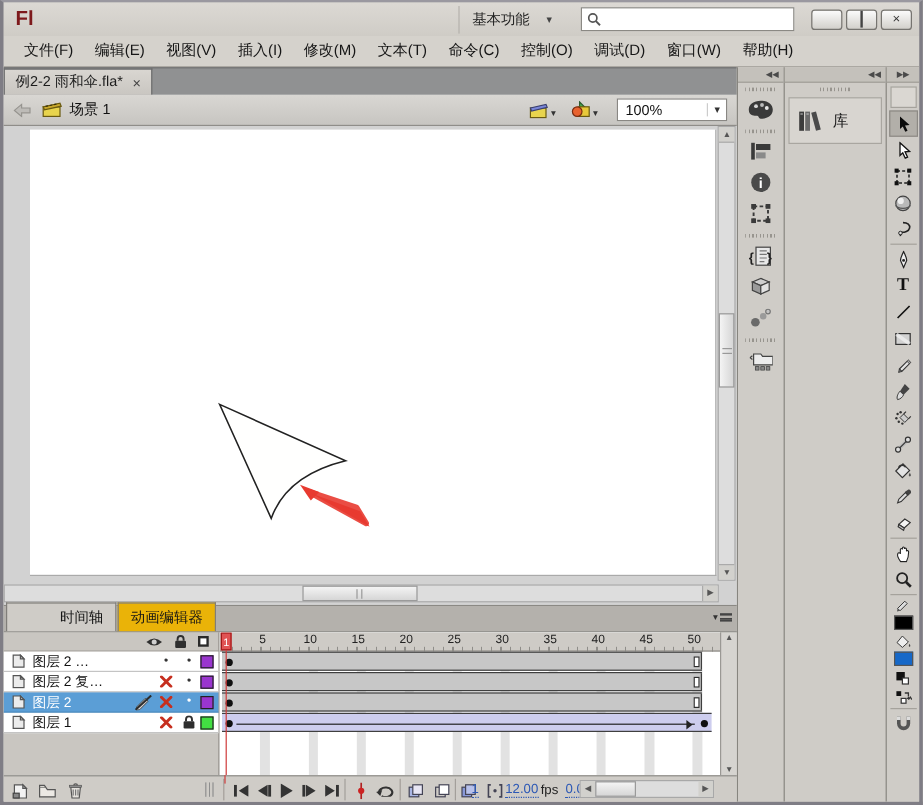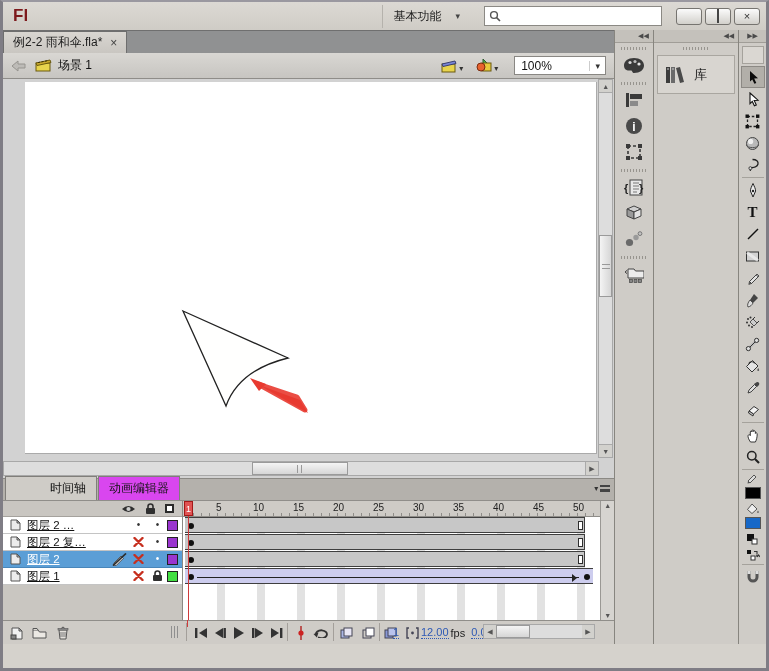--- a/index.html
+++ b/index.html
@@ -47,31 +47,31 @@
   .vscroll .arr.dn{bottom:0;border-top:1px solid #aaa;}
   .vthumb{position:absolute;left:0;top:155px;width:13px;height:62px;background:linear-gradient(90deg,#f4f4f4,#d6d6d6);border:1px solid #9a9a9a;}
   .grip-h{position:absolute;left:2px;top:28px;width:8px;height:5px;border-top:1px solid #999;border-bottom:1px solid #999;}
   .hscroll{position:absolute;left:0;bottom:2px;height:15px;width:596px;background:#ddd;border:1px solid #a8a8a8;}
   .hthumb{position:absolute;left:248px;top:0;width:96px;height:13px;background:linear-gradient(#f4f4f4,#d6d6d6);border:1px solid #9a9a9a;}
   .grip-v{position:absolute;left:44px;top:2px;width:5px;height:8px;border-left:1px solid #999;border-right:1px solid #999;}
   .hscroll .arr{position:absolute;right:0;top:0;width:13px;height:13px;font-size:7px;color:#555;text-align:center;line-height:13px;background:#d2d1cd;border-left:1px solid #aaa;}
   
   .timeline{height:166px;background:#c9c6c1;border-top:1px solid #8b8984;display:flex;flex-direction:column;}
   .tl-tabs{height:22px;background:#b4b1ac;display:flex;align-items:flex-end;padding-left:2px;position:relative;border-bottom:1px solid #908e8a;}
-  .tl-tab{font-size:12px;color:#151515;padding:3px 10px 3px;background:#d946ef;border:1px solid #807e7a;border-bottom:none;margin-right:1px;}
+  .tl-tab{font-size:12px;color:#151515;padding:3px 10px 3px;background:#eab308;border:1px solid #807e7a;border-bottom:none;margin-right:1px;}
   .tl-tab.active{background:#cfccc7;padding-left:44px;}
   .panelmenu{position:absolute;right:4px;top:5px;display:flex;align-items:center;gap:2px;font-size:8px;color:#333;}
   .pm-lines{width:10px;height:7px;border-top:2px solid #444;border-bottom:2px solid #444;background:linear-gradient(#0000 2px,#444 2px,#444 3px,#0000 3px);}
   .tl-body{height:120px;display:flex;}
   .tl-left{width:180px;background:#c9c6c1;border-right:1px solid #8b8984;position:relative;}
   .tl-header{height:16px;display:flex;justify-content:flex-end;align-items:center;gap:9px;padding-right:8px;border-bottom:1px solid #a5a29d;}
   .sq-outline{width:9px;height:9px;border:2px solid #2a2a2a;background:#fff;}
   .layer-row{height:17px;display:flex;align-items:center;background:#fff;border-bottom:1px solid #c4c4c4;padding-left:6px;font-size:11.5px;color:#111;}
   .layer-row.selected{background:#5b9ed6;color:#fff;border-bottom-color:#4886ba;}
-  .layer-row .lname{margin-left:5px;flex:1;white-space:nowrap;overflow:hidden;text-decoration:underline;}
+  .layer-row .lname{margin-left:5px;flex:1;white-space:nowrap;overflow:hidden;}
   .cell{width:19px;display:flex;justify-content:center;align-items:center;flex:none;}
   .dot{font-size:10px;color:#333;line-height:1;}
   .layer-row.selected .dot{color:#fff;}
   .swatch{width:11px;height:11px;border:1px solid #222;margin-right:4px;flex:none;}
   
   .tl-frames{flex:1;position:relative;background:#fff;overflow:hidden;
      background-image:repeating-linear-gradient(90deg,#0000 0 32px,#e2e2e2 32px 40px);background-position:2px 0;}
   .ruler{position:absolute;left:0;top:0;right:0;height:16px;background:#cecbc6;border-bottom:1px solid #8f8d89;
      background-image:repeating-linear-gradient(90deg,#8f8d89 0 1px,#0000 1px 8px);background-position:2px 12px;background-size:100% 4px;background-repeat:no-repeat;font-size:10px;color:#222;}
   .rnum{position:absolute;top:1px;}
@@ -137,20 +137,33 @@
         </svg>
       <input value="" style="">
     </span>
     <span class="winbtns">
       <span class="winbtn"><span class="minbar"></span></span>
       <span class="winbtn"><span class="maxbox"></span></span>
       <span class="winbtn"><span>×</span></span>
     </span>
   </div>
 
+  <div class="menubar">
+    <span class="menu-item">文件(F)</span>
+    <span class="menu-item">编辑(E)</span>
+    <span class="menu-item">视图(V)</span>
+    <span class="menu-item">插入(I)</span>
+    <span class="menu-item">修改(M)</span>
+    <span class="menu-item">文本(T)</span>
+    <span class="menu-item">命令(C)</span>
+    <span class="menu-item">控制(O)</span>
+    <span class="menu-item">调试(D)</span>
+    <span class="menu-item">窗口(W)</span>
+    <span class="menu-item">帮助(H)</span>
+  </div>
 
   <div class="content">
 
     <div class="doc-col">
       <div class="tabbar">
         <span class="doc-tab">
           <span>例2-2 雨和伞.fla*</span>
           <span class="x">×</span>
         </span>
       </div>

